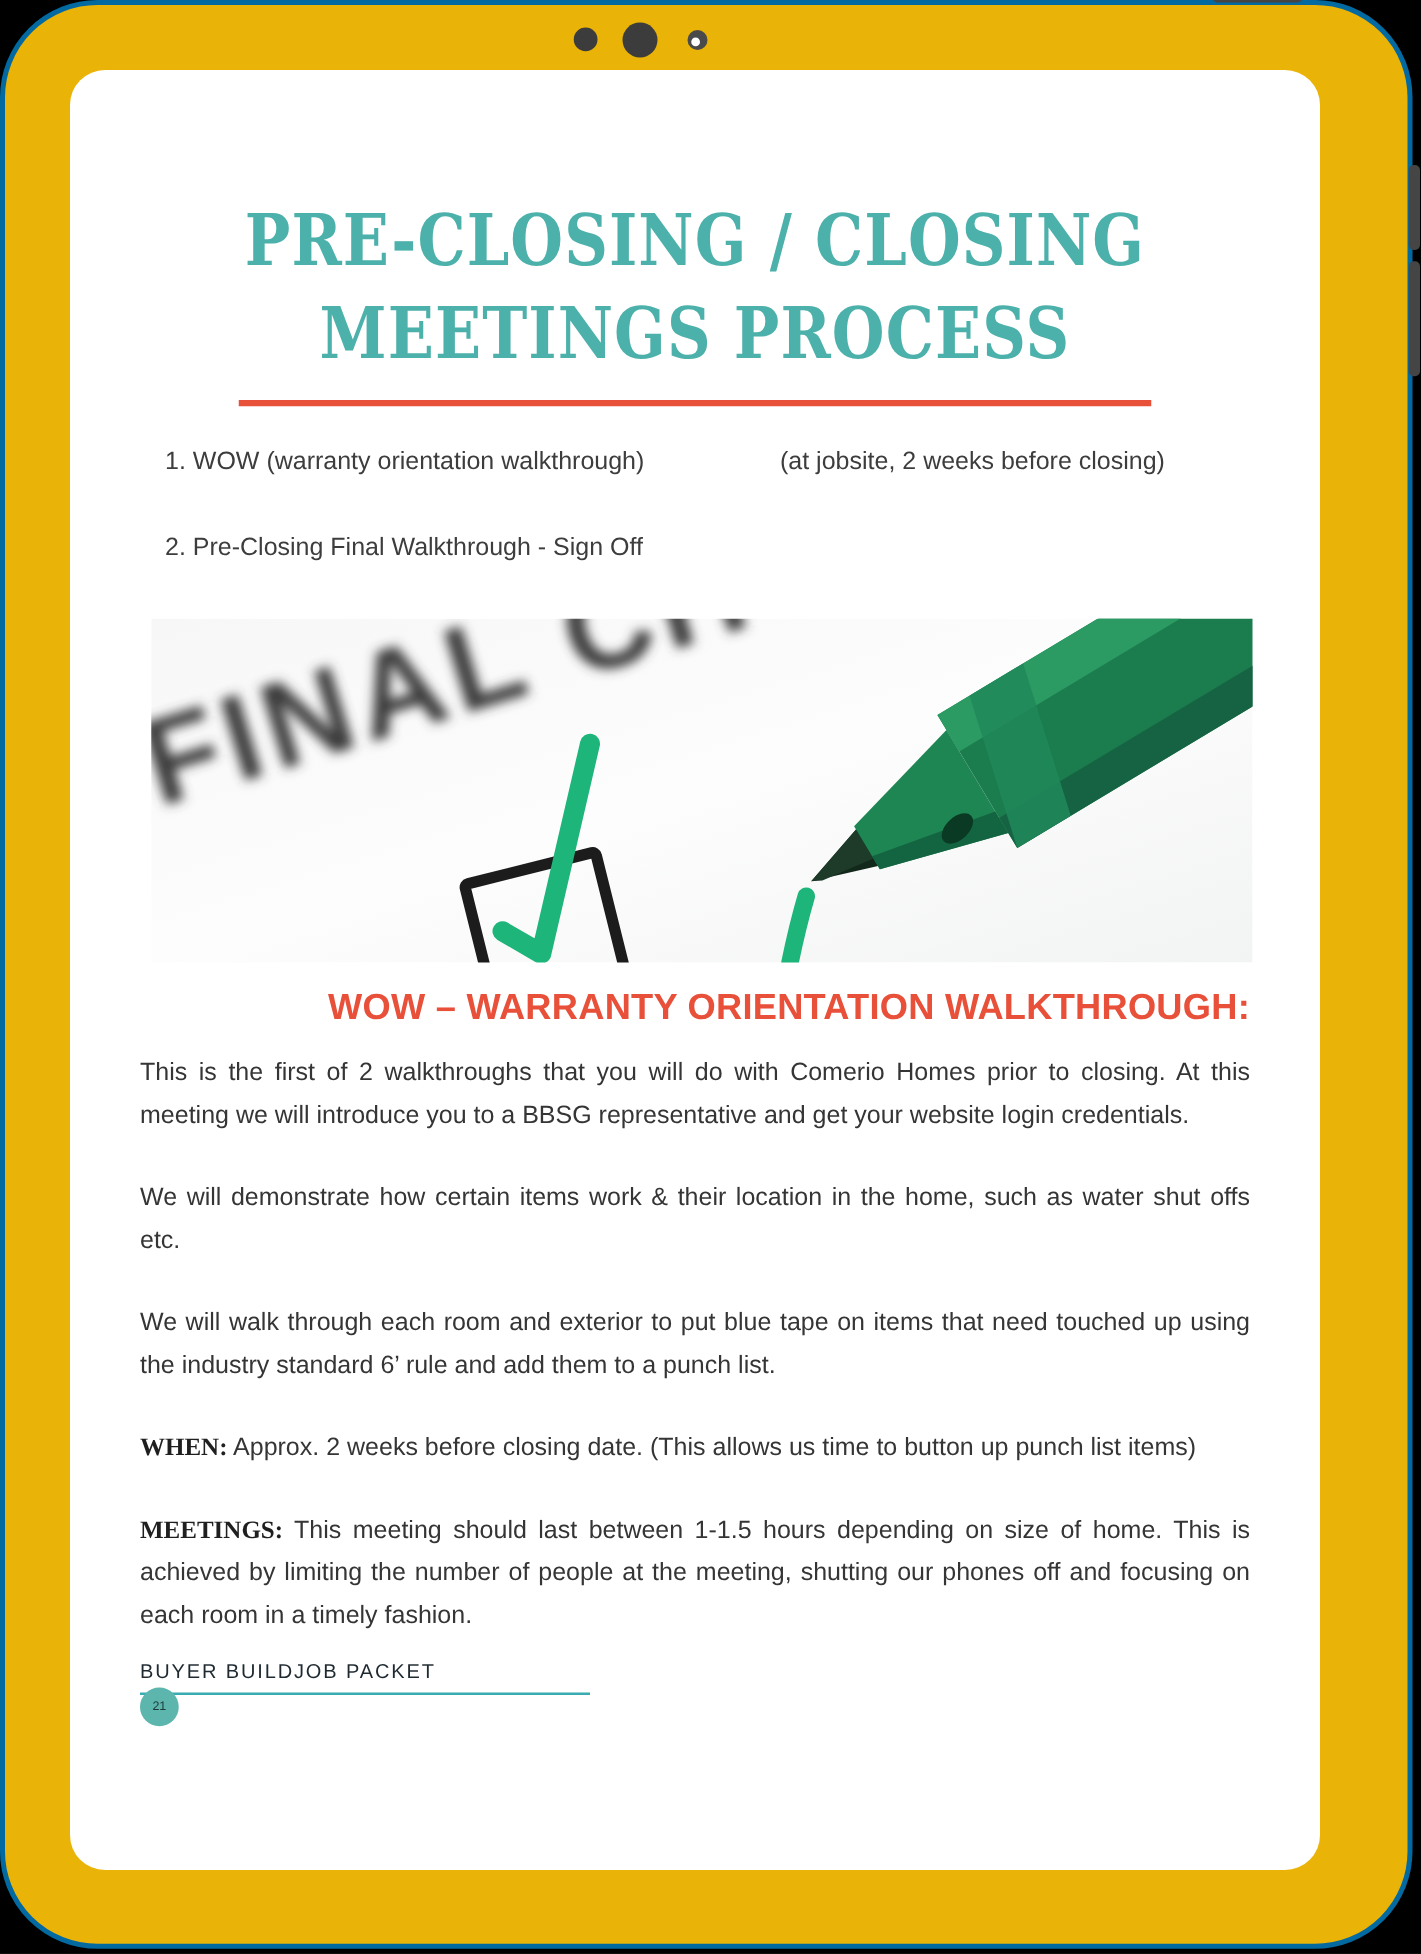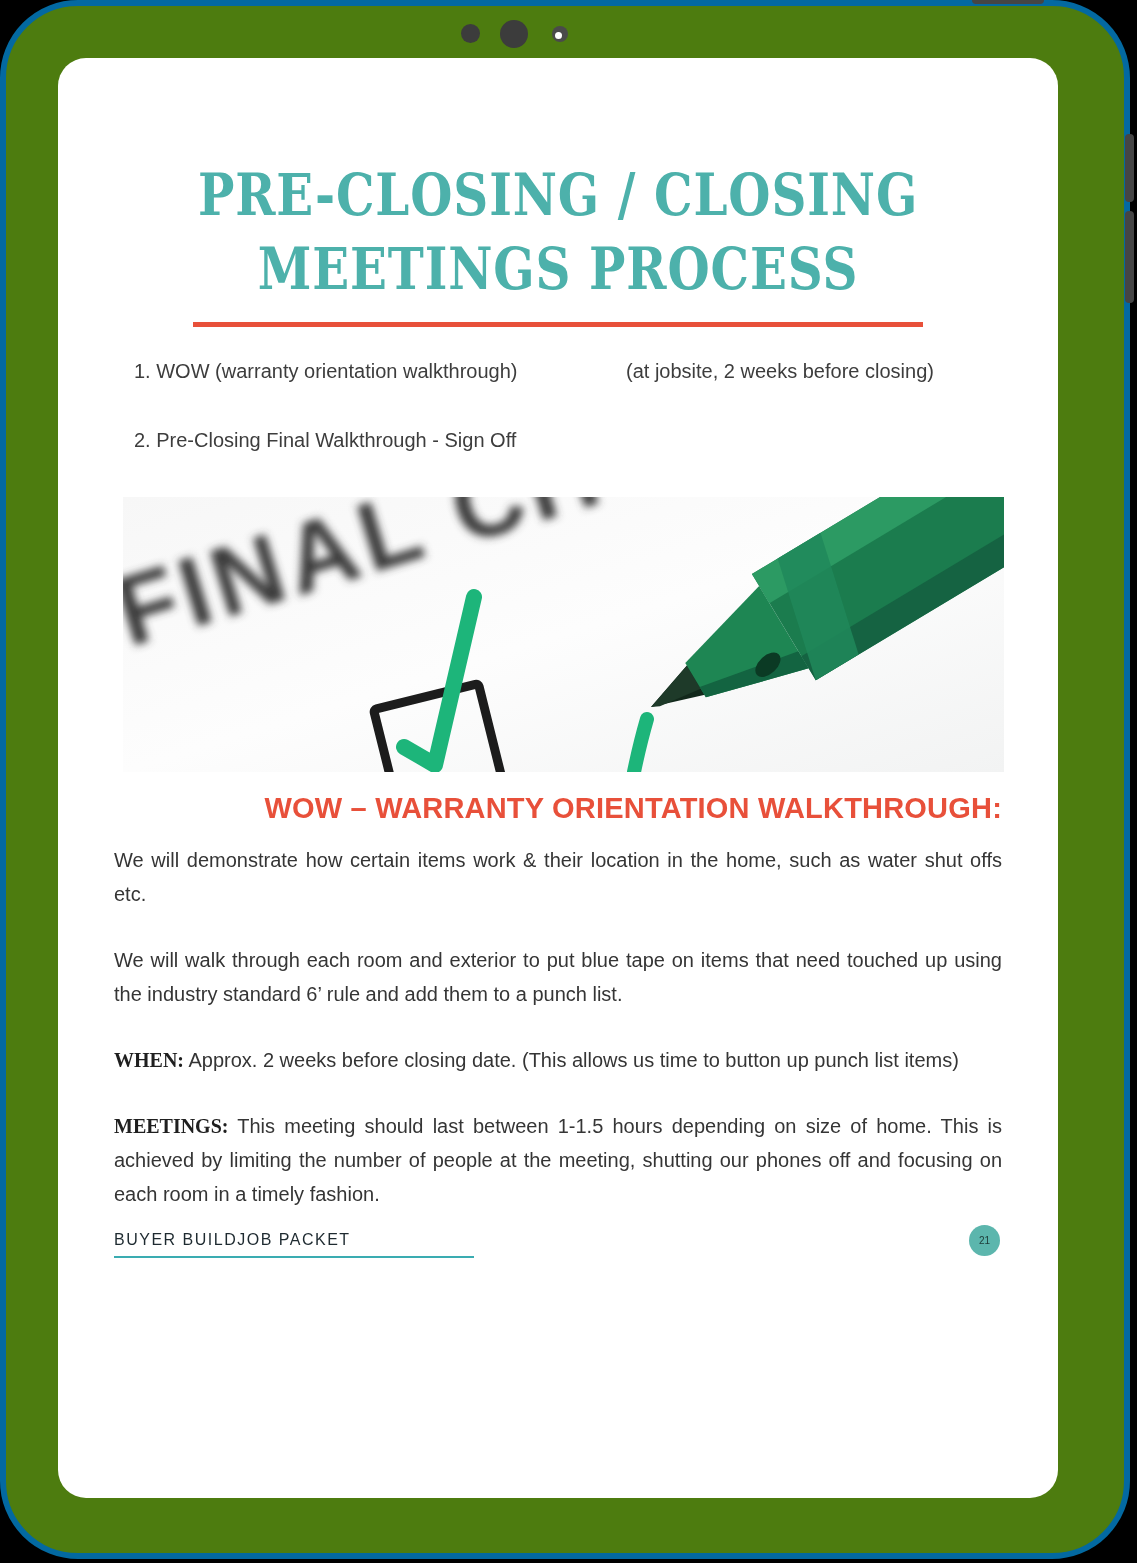--- a/index.html
+++ b/index.html
@@ -3,22 +3,22 @@
 <meta charset="utf-8">
 <style>
   * { margin: 0; padding: 0; box-sizing: border-box; }
   html, body { width: 1137px; height: 1563px; background: #000; overflow: hidden; }
   body { font-family: "Liberation Sans", sans-serif; position: relative; }
 
   
   .tablet {
     position: absolute; left: 0; top: 0;
     width: 1130px; height: 1559px;
-    background: #4d7c0f;
-    border: 6px solid #0369a1;
+    background: #eab308;
+    border: 4px solid #0369a1;
     border-radius: 78px;
   }
   .side-button {
     position: absolute; background: #454545; border-radius: 4px;
   }
   .btn-power  { left: 966px; top: -10px; width: 72px; height: 8px; }
   .btn-vol-1  { right: -10px; top: 128px; width: 9px; height: 68px; }
   .btn-vol-2  { right: -10px; top: 205px; width: 9px; height: 92px; }
 
   .camera-cluster { position: absolute; left: 0; top: 0; width: 100%; height: 60px; }
@@ -84,21 +84,21 @@
     margin-top: 18px;
     font-size: 20px; line-height: 34px;
     color: #353535;
     text-align: justify;
   }
   .para + .para { margin-top: 32px; }
   .para strong { color: #1f1f1f; font-family: Liberation Serif, serif; }
 
   .doc-footer {
     margin-top: 20px;
-    display: flex; justify-content: space-between; align-items: flex-start;
+    display: flex; justify-content: space-between; align-items: flex-start; flex-direction: column;
   }
   .footer-left {
     width: 360px;
     font-size: 16px; letter-spacing: 1.5px; color: #1e2a30;
     padding-bottom: 7px;
     border-bottom: 2px solid #3aacb1;
   }
   .page-badge {
     width: 31px; height: 31px; border-radius: 50%;
     background: #5cb6ad; color: #1d3a37;
@@ -174,20 +174,21 @@
           <rect x="155" y="-62" width="290" height="124" fill="#1b7c4e"></rect>
           <rect x="155" y="-62" width="290" height="34" fill="#2c9a63"></rect>
           <rect x="155" y="34" width="290" height="28" fill="#156342"></rect>
           <polygon points="185,-62 235,-62 205,62 155,62" fill="#20885a" opacity="0.85"></polygon>
         </g>
       </svg>
     </div>
 
     <h2 class="section-heading">WOW – WARRANTY ORIENTATION WALKTHROUGH:</h2>
 
+    <p class="para">This is the first of 2 walkthroughs that you will do with Comerio Homes prior to closing. At this meeting we will introduce you to a BBSG representative and get your website login credentials.</p>
 
     <p class="para">We will demonstrate how certain items work &amp; their location in the home, such as water shut offs etc.</p>
 
     <p class="para">We will walk through each room and exterior to put blue tape on items that need touched up using the industry standard 6’ rule and add them to a punch list.</p>
 
     <p class="para"><strong>WHEN:</strong><span> Approx. 2 weeks before closing date. (This allows us time to button up punch list items)</span></p>
 
     <p class="para"><strong>MEETINGS:</strong><span> This meeting should last between 1-1.5 hours depending on size of home. This is achieved by limiting the number of people at the meeting, shutting our phones off and focusing on each room in a timely fashion.</span></p>
 
     <div class="doc-footer">

